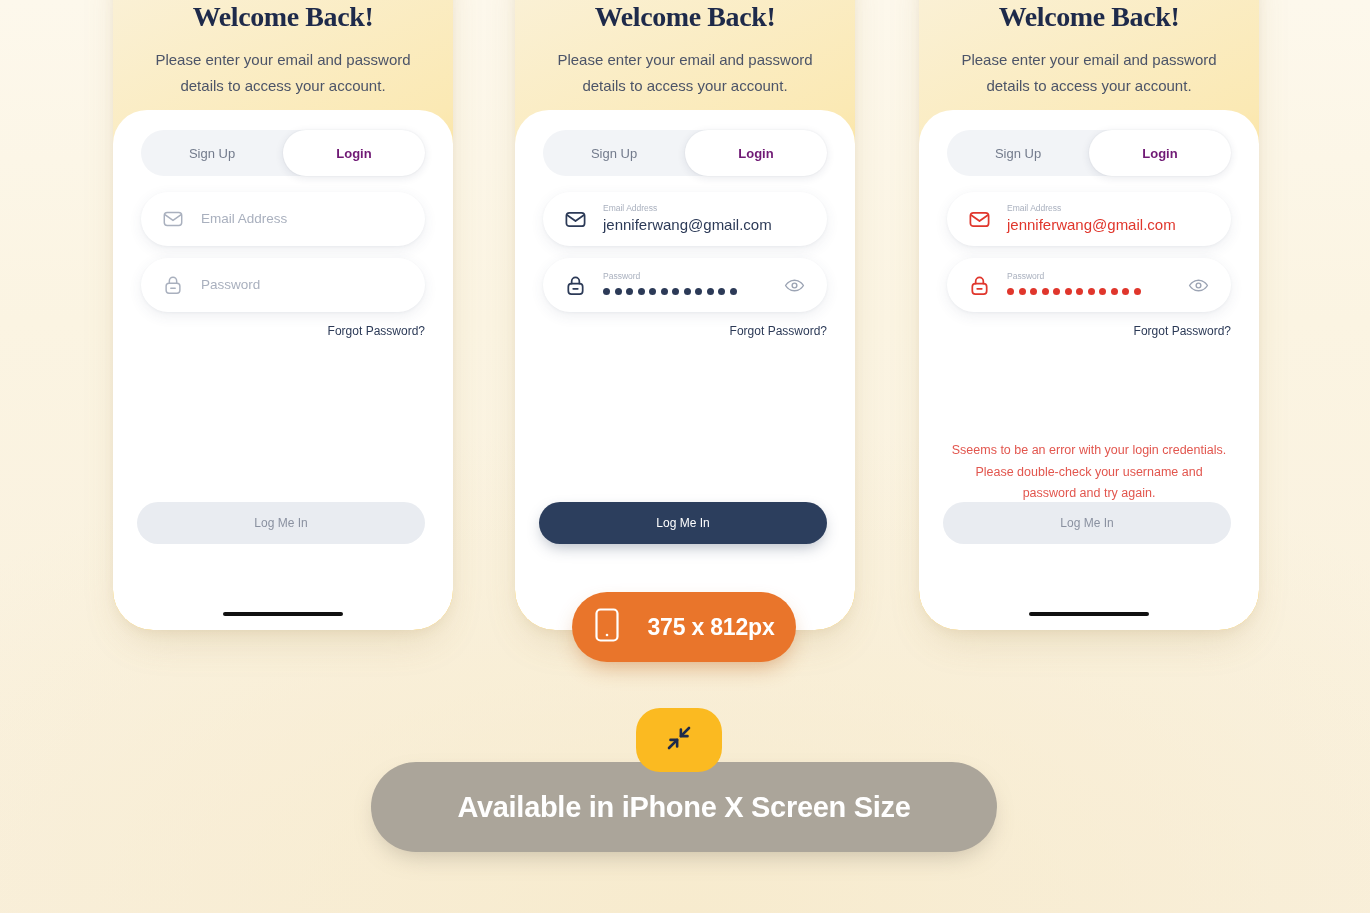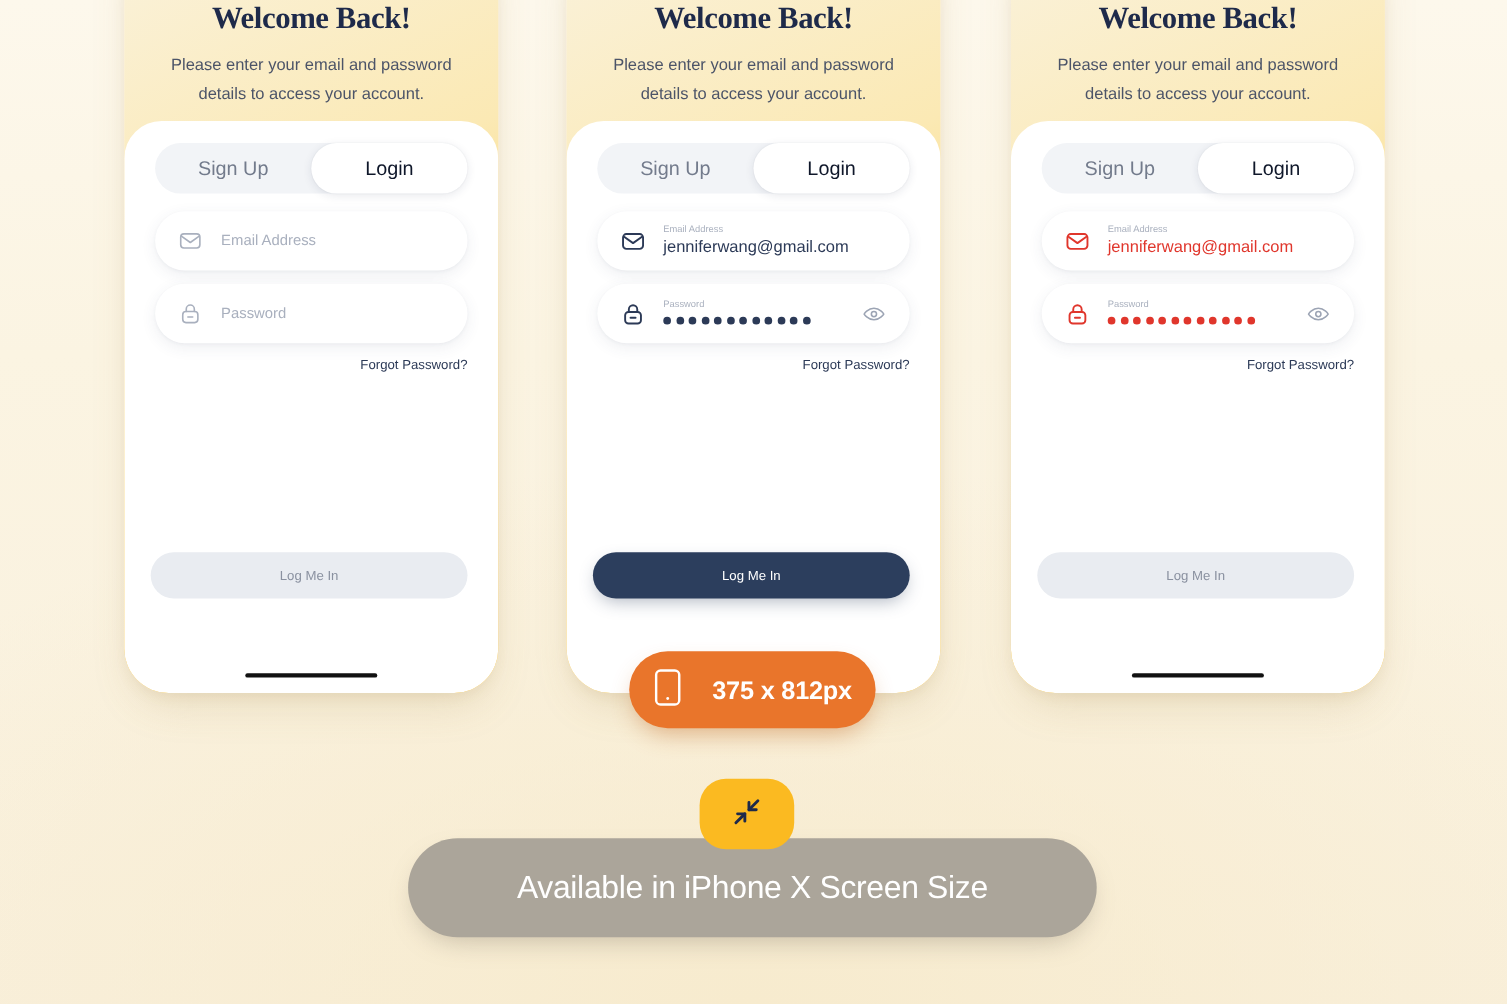--- a/index.html
+++ b/index.html
@@ -90,32 +90,32 @@
     background: #F2F4F7;
     display: flex;
     align-items: center;
   }
   .seg-opt {
     flex: 1 1 50%;
     height: 46px;
     display: flex;
     align-items: center;
     justify-content: center;
-    font-size: 18px;
+    font-size: 13px;
     color: #737B8C;
     border-radius: 23px;
     position: relative;
     z-index: 2;
     cursor: pointer;
     text-align: center;
   }
   .seg-opt.active {
     background: #FFFFFF;
-    color: #0f172a;
-    font-weight: 400;
+    color: #701a75;
+    font-weight: 700;
     box-shadow: 0 2px 9px rgba(30,42,74,0.10), 0 0 0 1px rgba(30,42,74,0.02);
   }
 
   
   .fields { margin-top: 16px; }
 
   .field {
     position: relative;
     height: 54px;
     border-radius: 27px;
@@ -275,21 +275,21 @@
     border-radius: 45px;
     background: #ABA59A;
     display: flex;
     align-items: center;
     justify-content: center;
     box-shadow: 0 10px 24px -8px rgba(120,110,95,0.40);
     z-index: 5;
   }
   .banner .txt {
     font-size: 29px;
-    font-weight: 400;
+    font-weight: 700;
     color: #FFFFFF;
     letter-spacing: -0.3px;
   }
 </style>
 </head>
 <body>
 
 <div class="bg-wash"></div>
 
 <div class="phones">
@@ -462,20 +462,21 @@
             <svg width="21" height="21" viewBox="0 0 24 24" fill="none" stroke="#9CA4B4" stroke-width="1.6" stroke-linecap="round" stroke-linejoin="round">
               <path d="M1.8 12s3.7-6 10.2-6 10.2 6 10.2 6-3.7 6-10.2 6S1.8 12 1.8 12z"></path>
               <circle cx="12" cy="12" r="2.7"></circle>
             </svg>
           </span>
         </div>
 
         <div class="forgot">Forgot Password?</div>
       </div>
 
+      <div class="err-msg">Sseems to be an error with your login credentials. Please double-check your username and password and try again.</div>
 
       <div class="cta disabled">Log Me In</div>
       <div class="home-bar"></div>
     </div>
   </div>
 
 </div>
 
 <div class="size-badge">
   <span class="phone-glyph">

